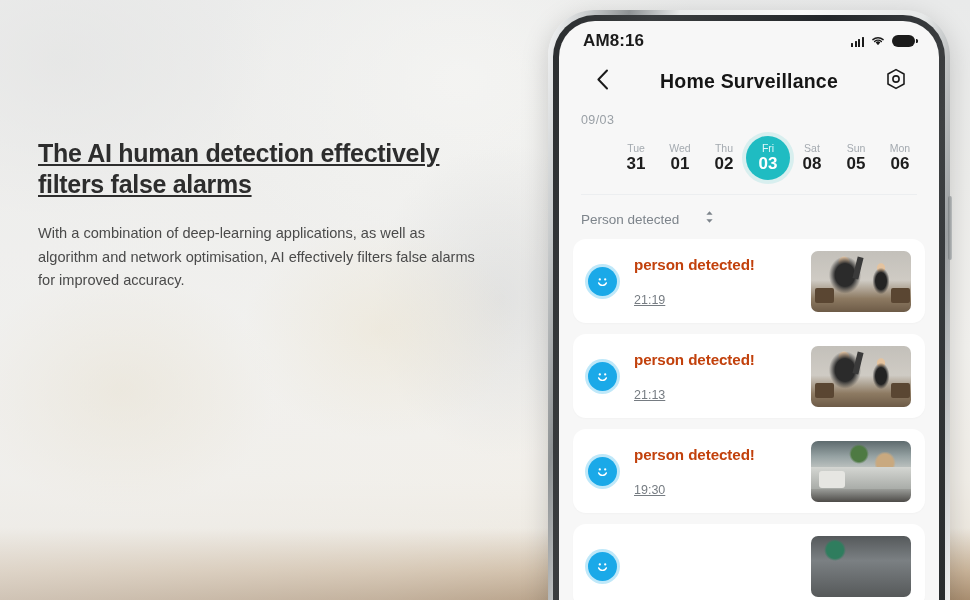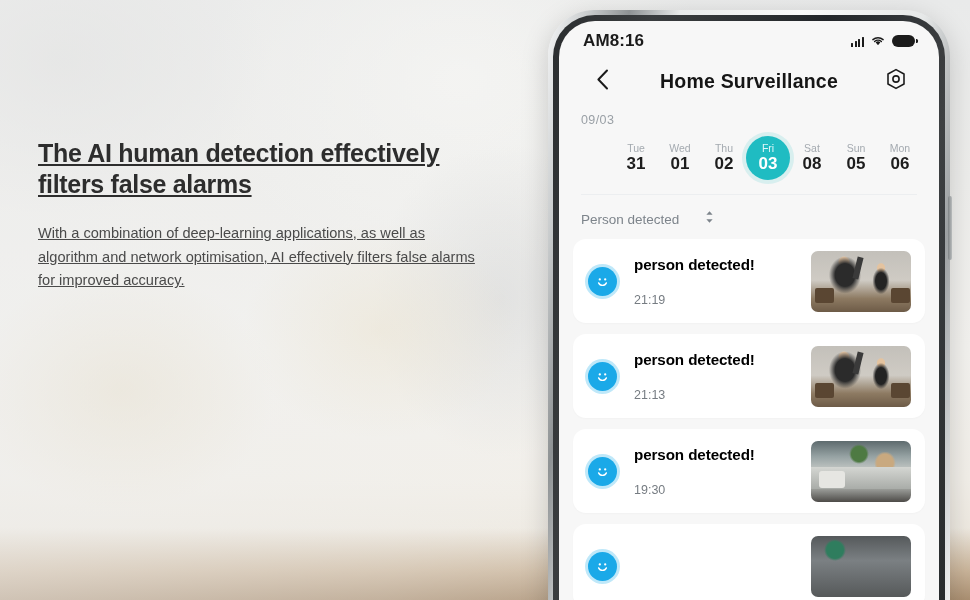--- a/index.html
+++ b/index.html
@@ -69,21 +69,20 @@
     color: #2d2d2d;
     letter-spacing: -0.3px;
     text-decoration: underline;
   }
   .body-copy {
     margin-top: 23px;
     font-size: 14.6px;
     line-height: 1.62;
     color: #4a4a4a;
     width: 450px;
-    text-decoration: underline;
   }
 
   
   .phone {
     position: absolute;
     left: 548px;
     top: 10px;
     width: 402px;
     height: 610px;
   }
@@ -278,27 +277,28 @@
     justify-content: center;
     box-shadow: 0 0 0 3px rgba(60,185,238,0.33);
   }
   .event-text {
     flex: 1;
     margin-left: 17px;
   }
   .event-title {
     font-size: 15.2px;
     font-weight: bold;
-    color: #000000;
+    color: #c2410c;
     letter-spacing: -0.1px;
   }
   .event-time {
     margin-top: 20px;
     font-size: 12.5px;
     color: #767c82;
+    text-decoration: underline;
   }
   .event-thumb {
     width: 100px;
     height: 61px;
     border-radius: 7px;
     flex: 0 0 auto;
     overflow: hidden;
     position: relative;
     background: #cfcfcf;
   }

